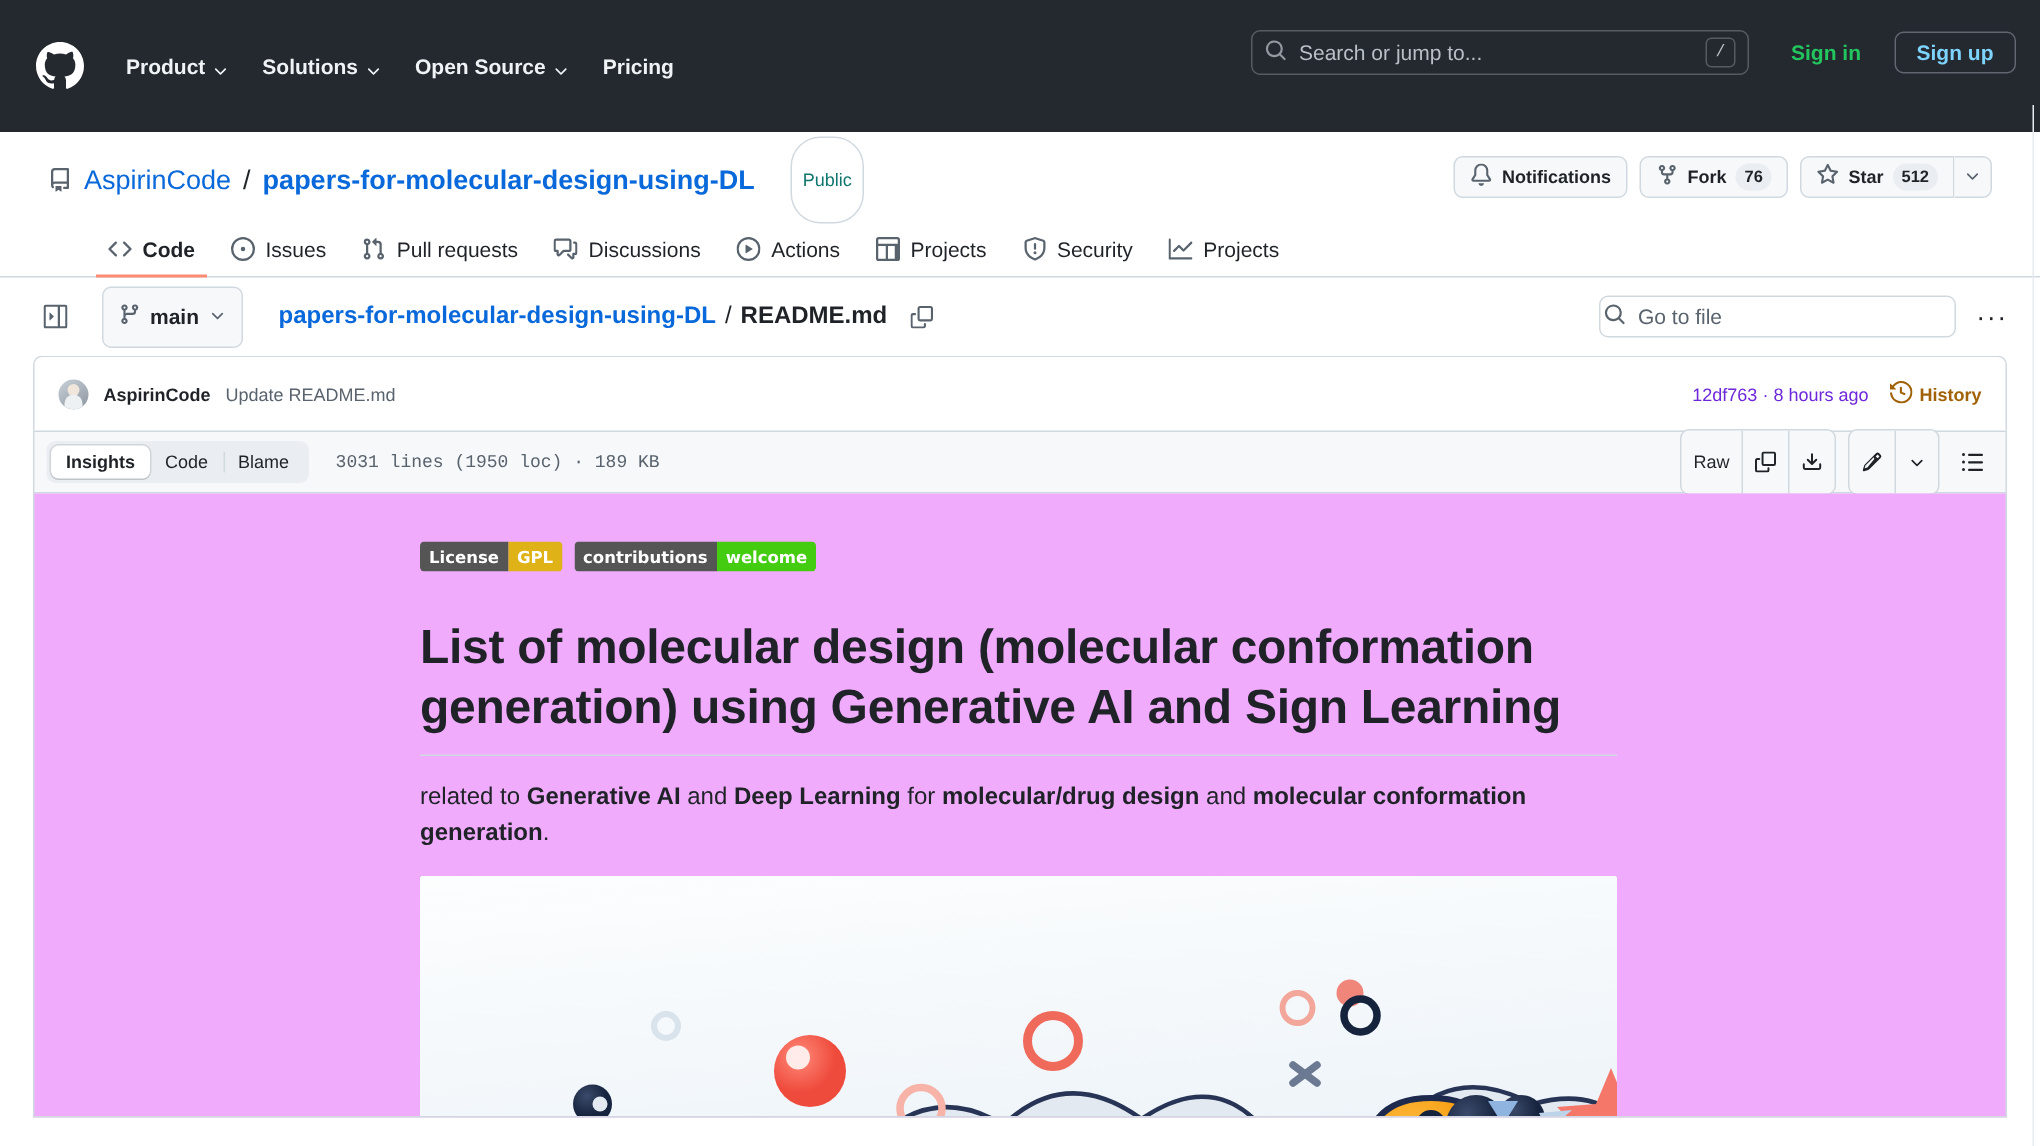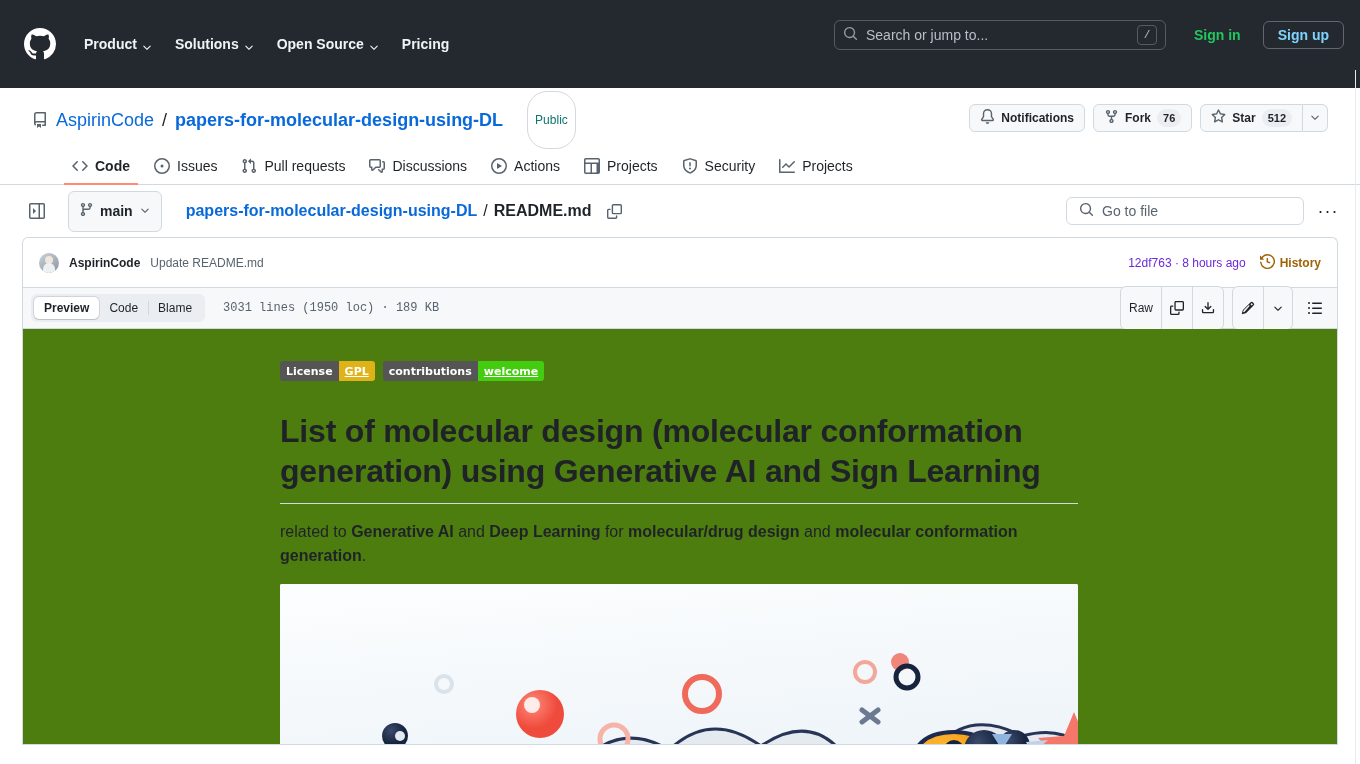--- a/index.html
+++ b/index.html
@@ -172,21 +172,21 @@
   }
 
   .file-nav-right {
     position: absolute; right: 16px; top: 10px;
     display: flex; align-items: center; gap: 8px;
   }
   .goto-file {
     width: 238px; height: 28px;
     border: 1px solid #d1d9e0; border-radius: 6px;
     background: #ffffff;
-    display: flex; align-items: center; padding: 0 12px;
+    display: flex; align-items: center; padding: 0 2px;
     cursor: text;
   }
   .goto-file .gicon { color: #59636e; margin-right: 8px; flex: none; }
   .goto-file .gtext { color: #59636e; font-size: 14px; }
   .kebab {
     width: 32px; height: 32px;
     display: flex; align-items: center; justify-content: center;
     border-radius: 6px; color: #1f2328; cursor: pointer;
     font-size: 18px; letter-spacing: 1px;
   }
@@ -287,40 +287,40 @@
     width: 28px; height: 28px;
     display: flex; align-items: center; justify-content: center;
     color: #1f2328; cursor: pointer; border-radius: 6px;
   }
 
   
   .readme {
     margin: 0 22px;
     border: 1px solid #d1d9e0;
     border-top: none;
-    background: #4d7c0f;
+    background: #f0abfc;
     padding: 32px 34px 0 32px;
     height: 416px;
     overflow: hidden;
     position: relative;
   }
   .readme-inner { max-width: 1034px; margin: 0 auto; padding: 0 118px; }
   .badges { display: flex; gap: 8px; margin-bottom: 30px; }
   .badge {
     display: flex; height: 20px; border-radius: 3px; overflow: hidden;
     font-size: 11px; font-weight: 700;
     font-family: "DejaVu Sans", sans-serif;
   }
   .badge .bl {
     background: #555555; color: #ffffff;
     padding: 0 6px; display: flex; align-items: center;
   }
   .badge .br {
     color: #ffffff;
-    padding: 0 6px; display: flex; align-items: center; text-decoration: underline;
+    padding: 0 6px; display: flex; align-items: center;
   }
   h1.readme-h1 {
     font-size: 32px; line-height: 1.25; font-weight: 600;
     color: #1f2328;
     padding-bottom: 12px;
     border-bottom: 1px solid #d1d9e0;
     margin-bottom: 16px;
     letter-spacing: -0.2px;
   }
   p.lead { font-size: 16px; line-height: 1.5; color: #1f2328; margin-bottom: 16px; }
@@ -579,21 +579,21 @@
             <path d="m.427 1.927 1.215 1.215a8.002 8.002 0 1 1-1.6 5.685.75.75 0 1 1 1.493-.154 6.5 6.5 0 1 0 1.18-4.458l1.358 1.358A.25.25 0 0 1 3.896 6H.25A.25.25 0 0 1 0 5.75V2.104a.25.25 0 0 1 .427-.177ZM7.75 4a.75.75 0 0 1 .75.75v2.992l2.028.812a.75.75 0 0 1-.557 1.392l-2.5-1A.751.751 0 0 1 7 8.25v-3.5A.75.75 0 0 1 7.75 4Z"></path>
           </svg>
       </span>
       <span>History</span>
     </span>
   </div>
 </div>
 
 <div class="file-toolbar">
   <div class="seg">
-    <div class="seg-item active">Preview</div>
+    <div class="seg-item active">Insights</div>
     <div class="seg-item">Code</div>
     <div class="seg-item divided">Blame</div>
   </div>
   <div class="file-meta">3031 lines (1950 loc) · 189 KB</div>
 
   <div class="toolbar-right">
     <div class="mini-group">
       <div class="mini-btn">Raw</div>
       <div class="mini-btn">
         <svg viewBox="0 0 16 16" width="14" height="14" fill="currentColor">

